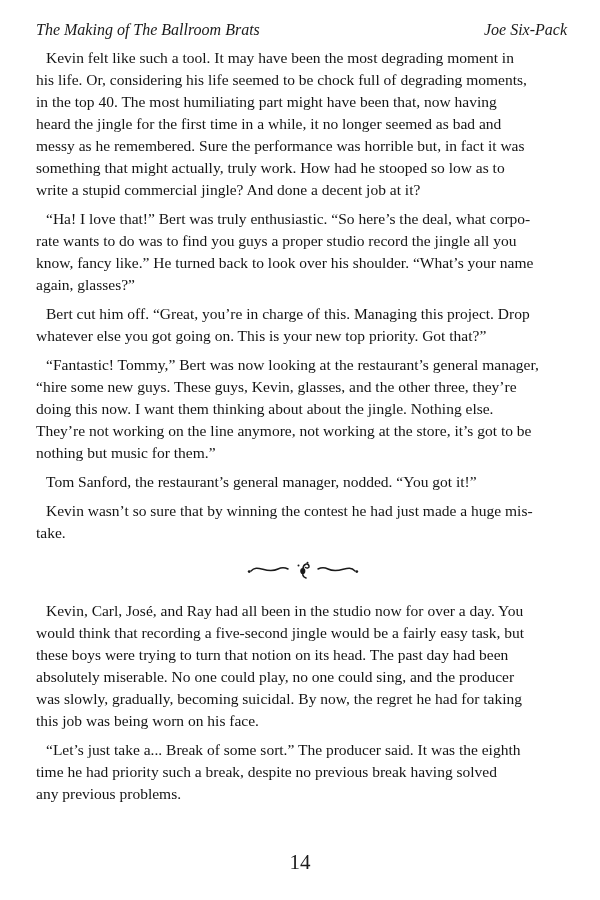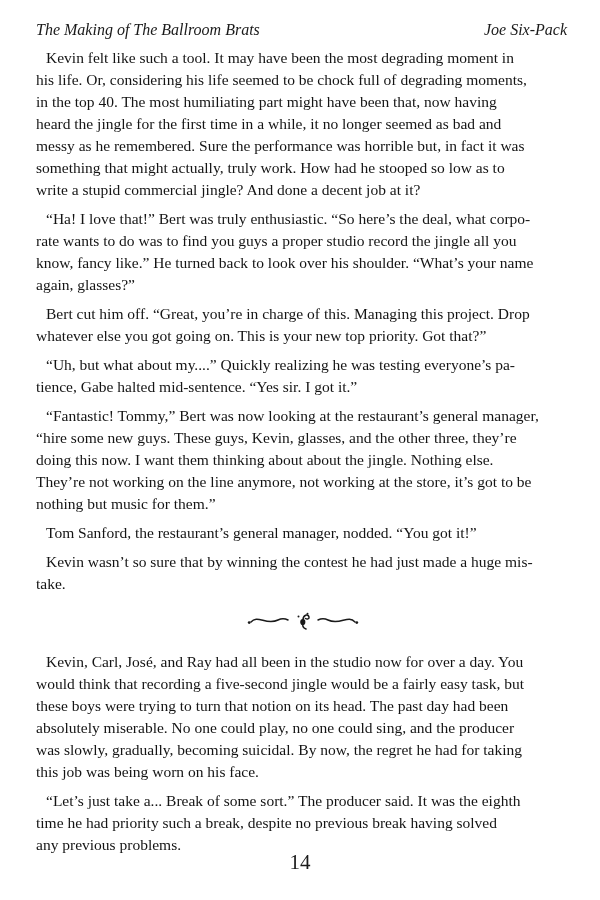--- a/index.html
+++ b/index.html
@@ -75,22 +75,20 @@
 heard the jingle for the first time in a while, it no longer seemed as bad and
 messy as he remembered. Sure the performance was horrible but, in fact it was
 something that might actually, truly work. How had he stooped so low as to
 write a stupid commercial jingle? And done a decent job at it?</div>
     <div class="para">“Ha! I love that!” Bert was truly enthusiastic. “So here’s the deal, what corpo-
 rate wants to do was to find you guys a proper studio record the jingle all you
 know, fancy like.” He turned back to look over his shoulder. “What’s your name
 again, glasses?”</div>
     <div class="para">Bert cut him off. “Great, you’re in charge of this. Managing this project. Drop
 whatever else you got going on. This is your new top priority. Got that?”</div>
-    <div class="para">“Uh, but what about my....” Quickly realizing he was testing everyone’s pa-
-tience, Gabe halted mid-sentence. “Yes sir. I got it.”</div>
     <div class="para">“Fantastic! Tommy,” Bert was now looking at the restaurant’s general manager,
 “hire some new guys. These guys, Kevin, glasses, and the other three, they’re
 doing this now. I want them thinking about about the jingle. Nothing else.
 They’re not working on the line anymore, not working at the store, it’s got to be
 nothing but music for them.”</div>
     <div class="para">Tom Sanford, the restaurant’s general manager, nodded. “You got it!”</div>
     <div class="para">Kevin wasn’t so sure that by winning the contest he had just made a huge mis-
 take.</div>
 
     <div class="scene-break">

